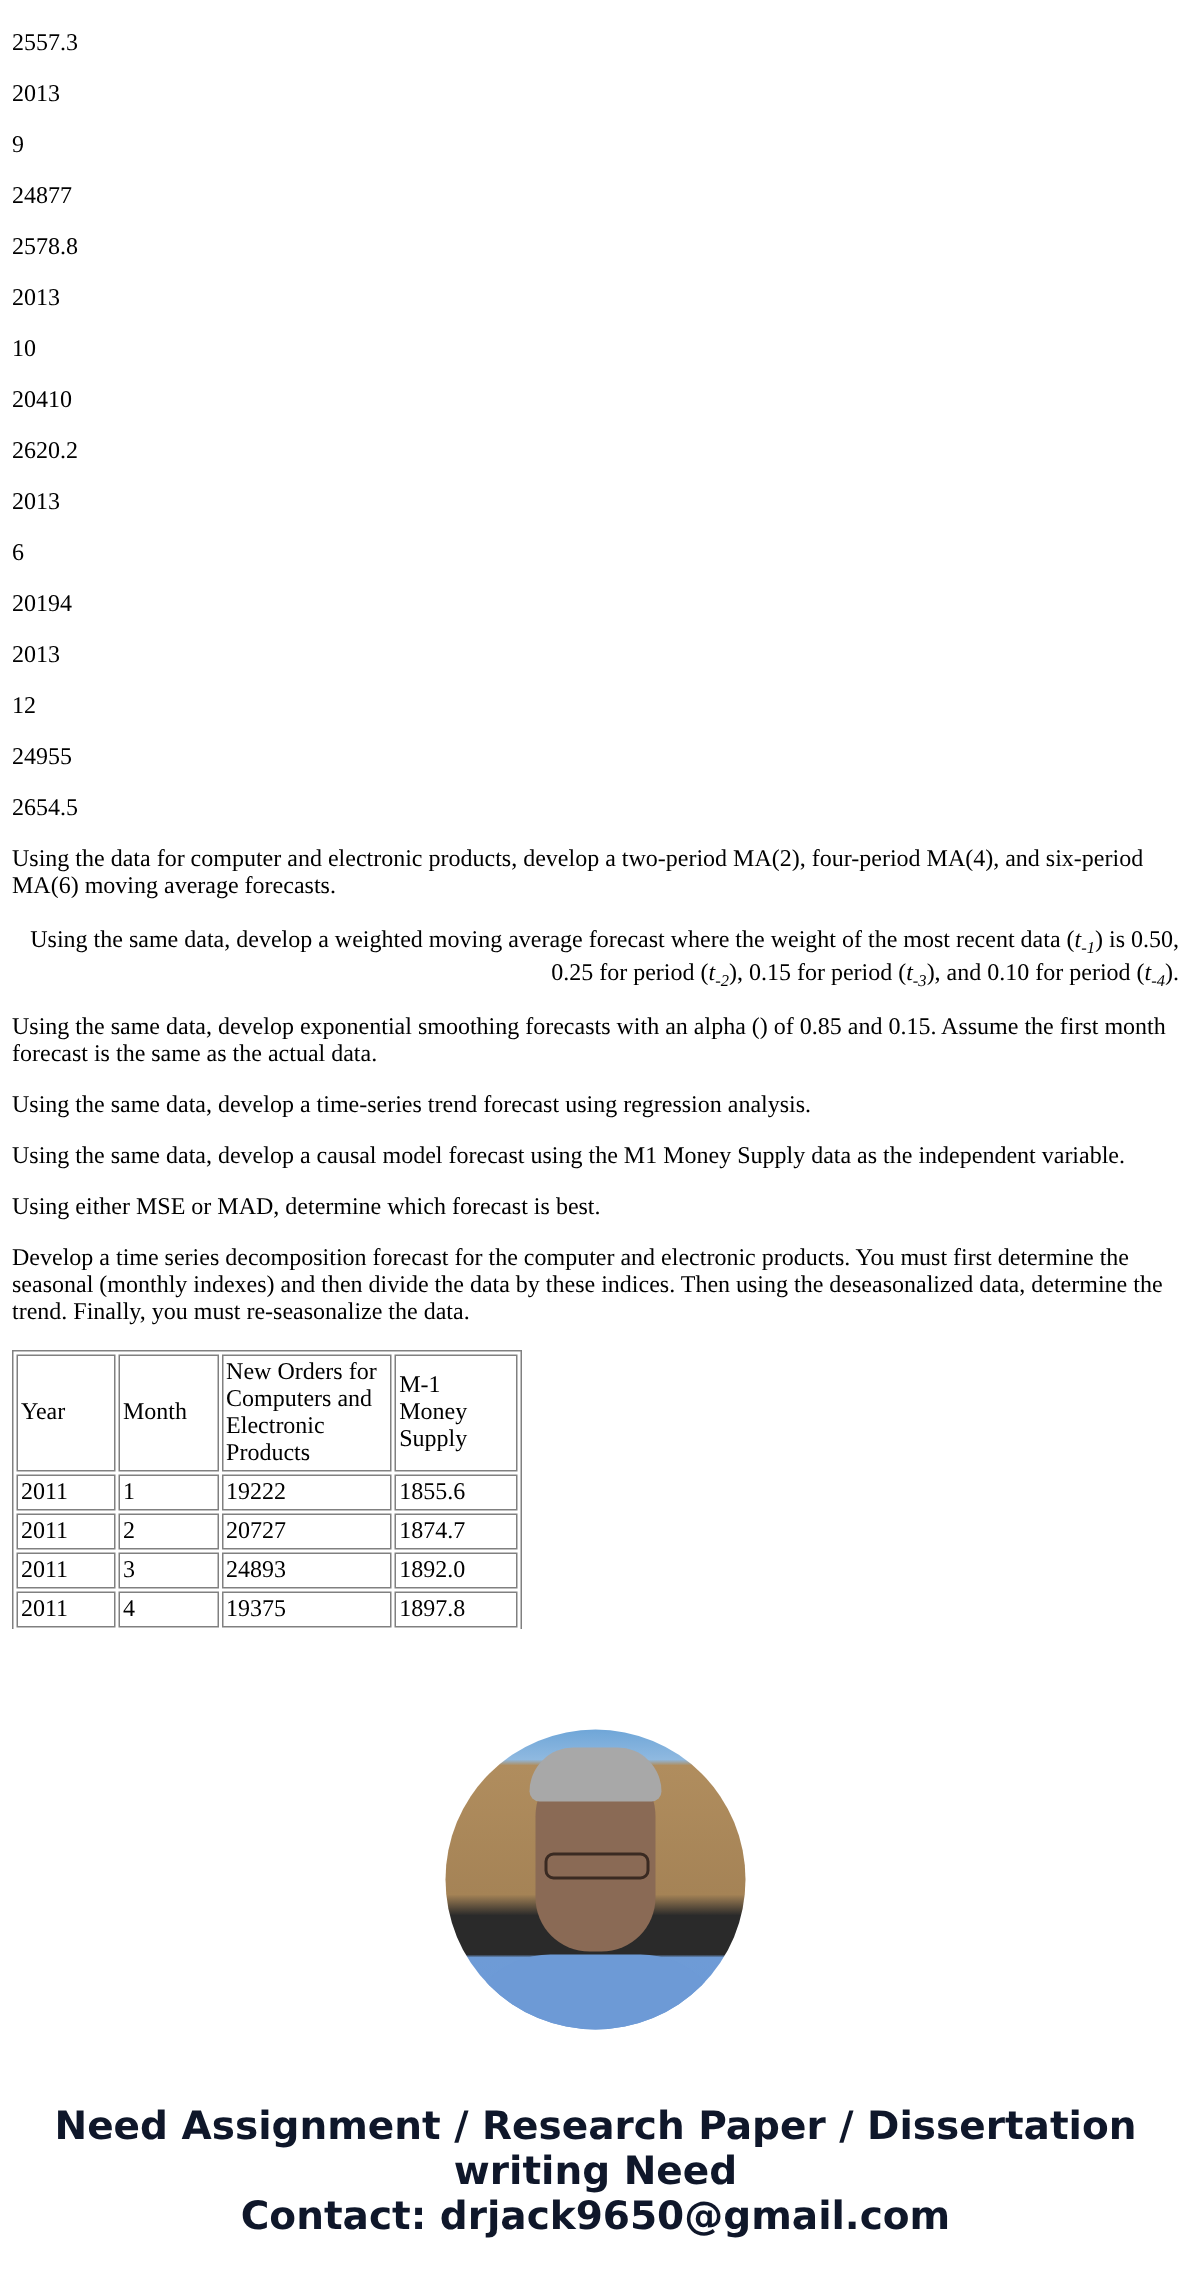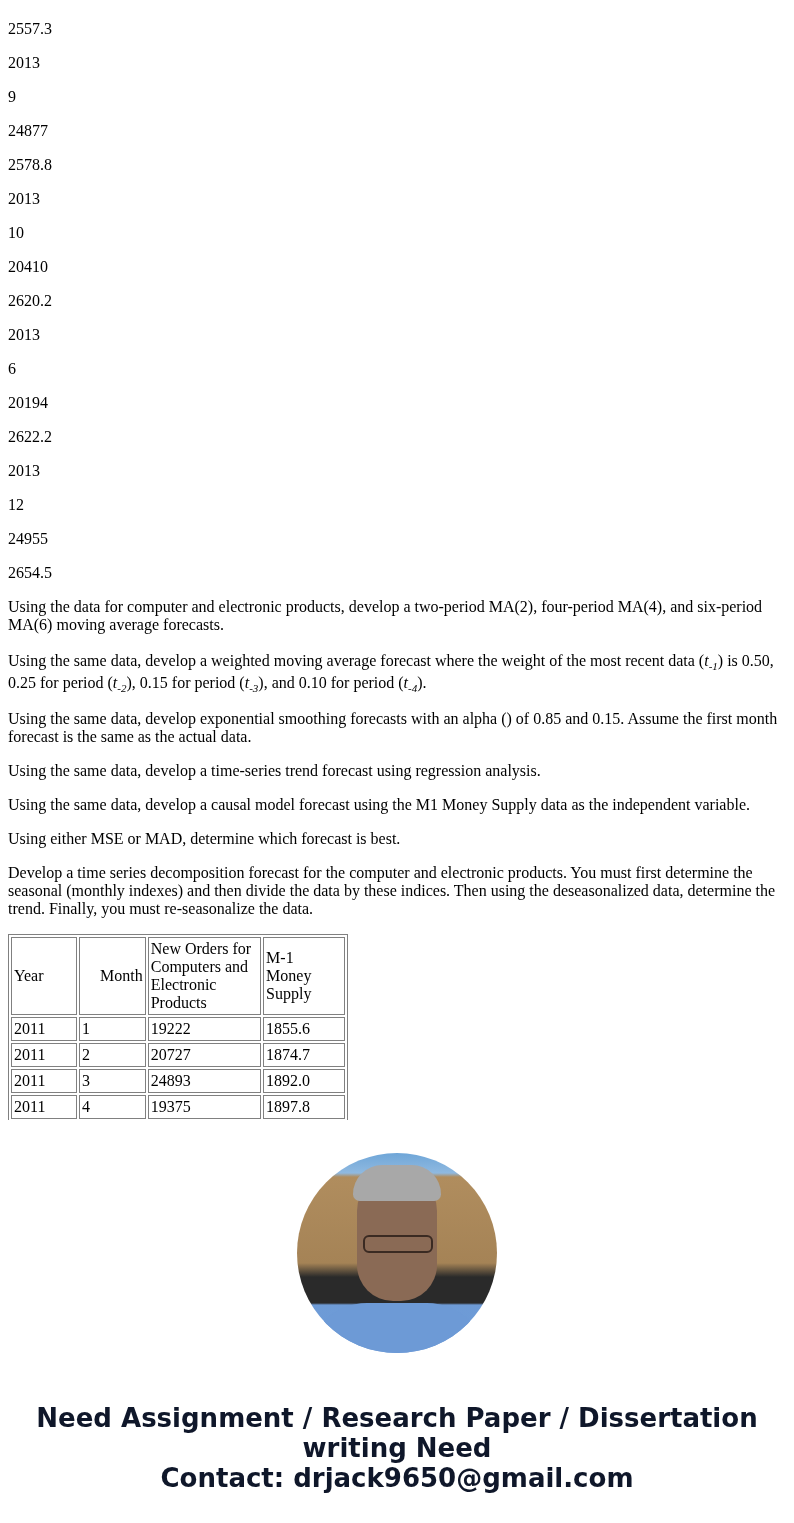--- a/index.html
+++ b/index.html
@@ -52,44 +52,43 @@
   <p>9</p>
   <p>24877</p>
   <p>2578.8</p>
   <p>2013</p>
   <p>10</p>
   <p>20410</p>
   <p>2620.2</p>
   <p>2013</p>
   <p>6</p>
   <p>20194</p>
-  <p>2622.2</p>
   <p>2013</p>
   <p>12</p>
   <p>24955</p>
   <p>2654.5</p>
 
   <p>Using the data for computer and electronic products, develop a two-period MA(2), four-period MA(4), and six-period MA(6) moving average forecasts.</p>
 
-  <div class="para" style="line-height:22px;">
+  <div class="para" style="line-height:22px;text-align:right;">
     <span>Using the same data, develop a weighted moving average forecast where the weight of the most recent data (</span><i>t</i><sub><i>-1</i></sub><span>) is 0.50, 0.25 for period (</span><i>t</i><sub><i>-2</i></sub><span>), 0.15 for period (</span><i>t</i><sub><i>-3</i></sub><span>), and 0.10 for period (</span><i>t</i><sub><i>-4</i></sub><span>).</span>
   </div>
 
   <p>Using the same data, develop exponential smoothing forecasts with an alpha () of 0.85 and 0.15. Assume the first month forecast is the same as the actual data.</p>
   <p>Using the same data, develop a time-series trend forecast using regression analysis.</p>
   <p>Using the same data, develop a causal model forecast using the M1 Money Supply data as the independent variable.</p>
   <p>Using either MSE or MAD, determine which forecast is best.</p>
   <p>Develop a time series decomposition forecast for the computer and electronic products. You must first determine the seasonal (monthly indexes) and then divide the data by these indices. Then using the deseasonalized data, determine the trend. Finally, you must re-seasonalize the data.</p>
 
   <div class="clip-wrap">
     <table class="data">
       <tbody>
           <tr>
         <td style="width:62px;">Year</td>
-        <td style="width:62px;text-align:right;">Month</td>
+        <td style="width:62px;">Month</td>
         <td style="width:110px;">New Orders for Computers and Electronic Products</td>
         <td style="width:78px;margin-top:24px;">M-1 Money Supply</td>
       </tr>
       <tr>
         <td>2011</td>
         <td>1</td>
         <td>19222</td>
         <td>1855.6</td>
       </tr>
       <tr>

